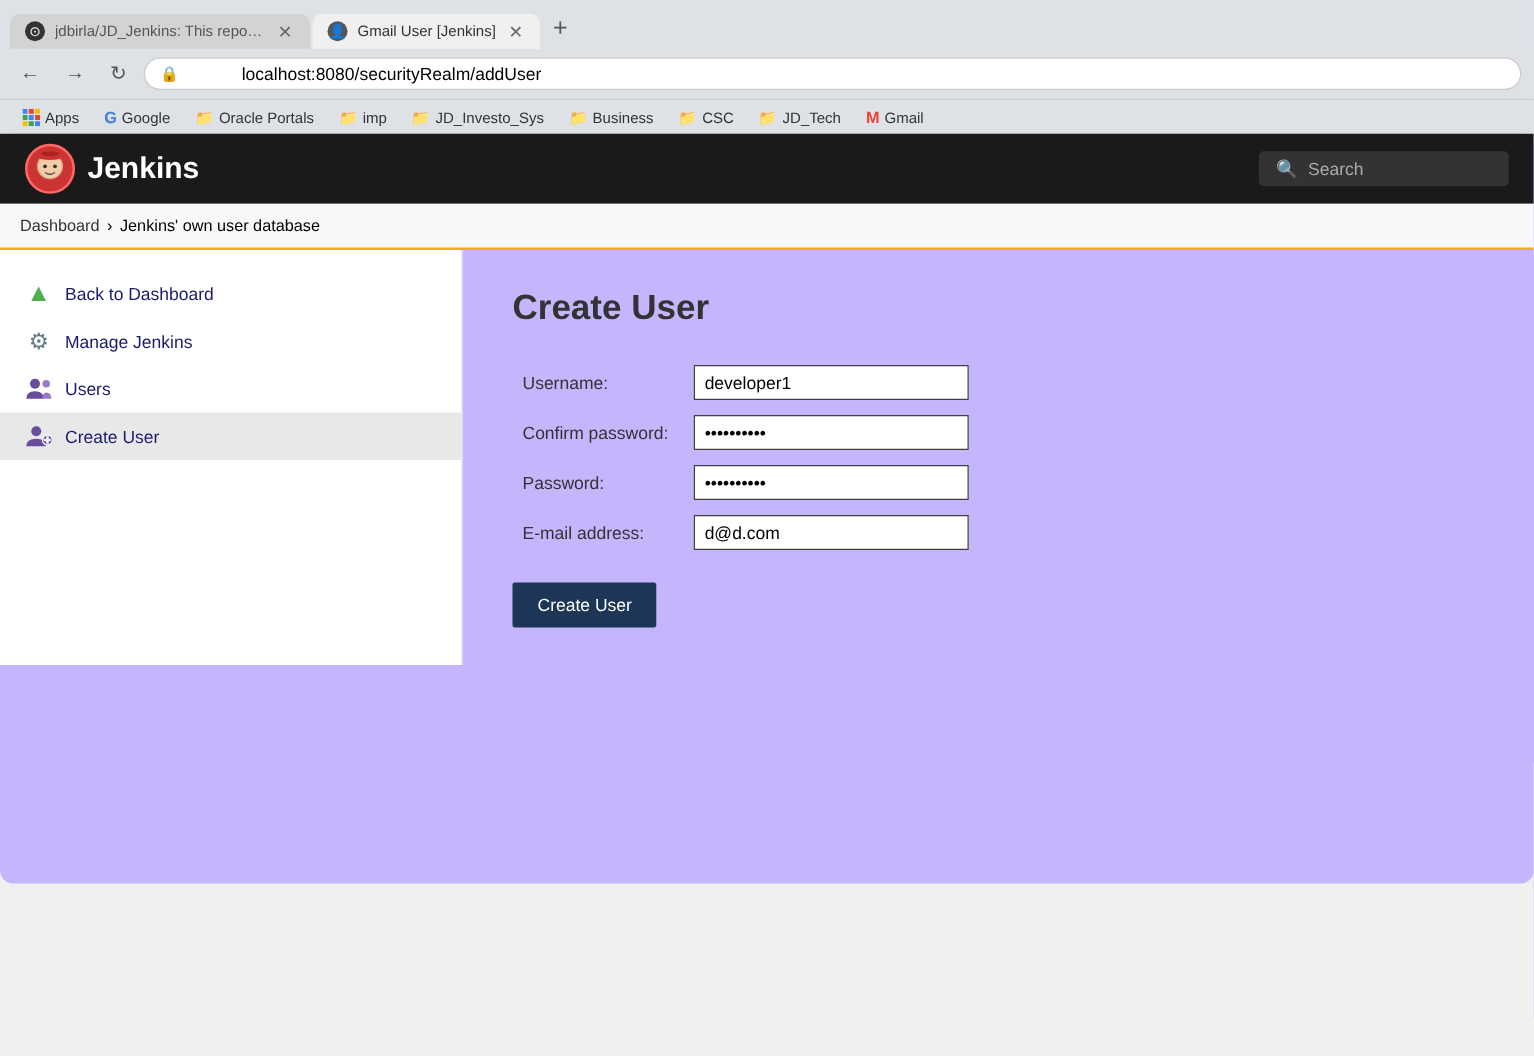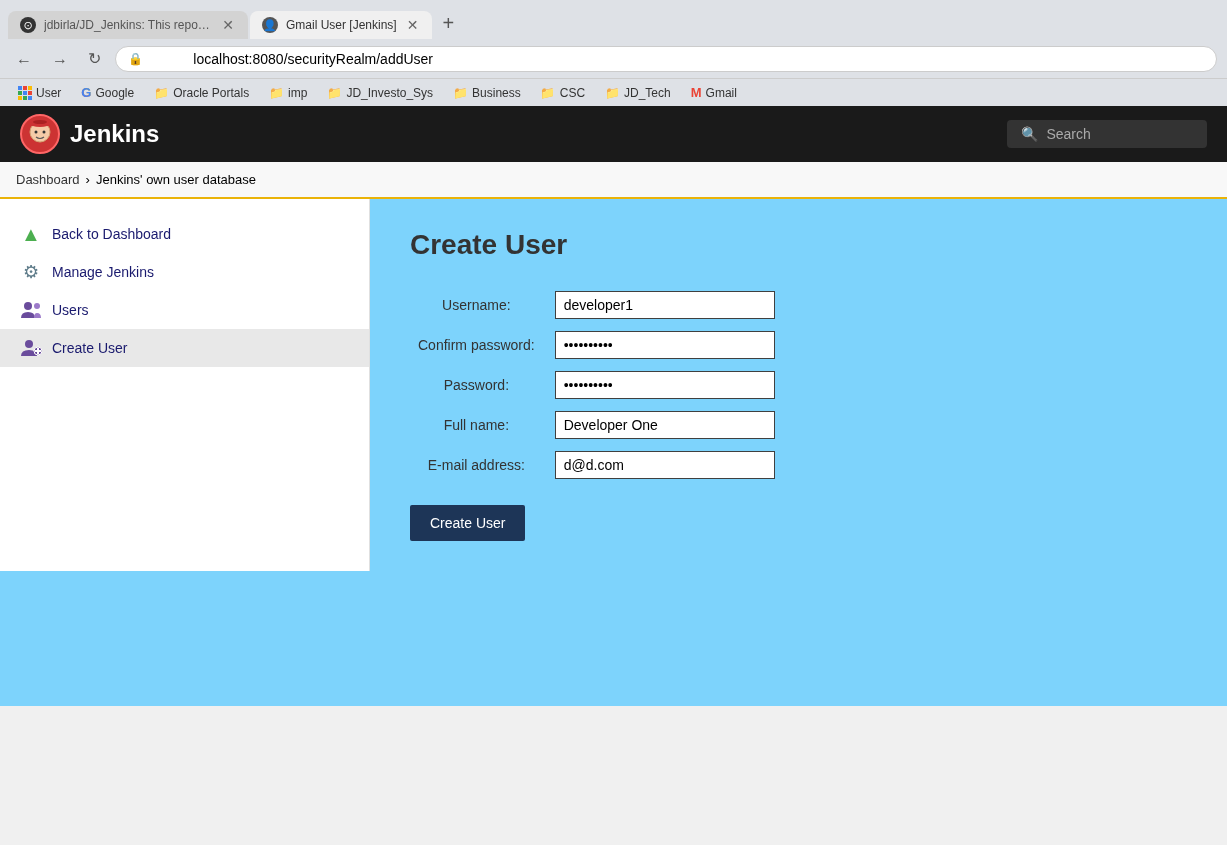--- a/index.html
+++ b/index.html
@@ -34,21 +34,21 @@
       display: flex; align-items: center; padding: 4px 10px; gap: 4px;
       background: #dee1e6; border-top: 1px solid #ccc;
     }
     .bookmark-item {
       display: flex; align-items: center; gap: 4px;
       padding: 2px 8px; border-radius: 4px; cursor: pointer; font-size: 12px; color: #333;
     }
     .bookmark-icon { width: 14px; height: 14px; flex-shrink: 0; }
 
     
-    .page-content { background: #7dd3fc; min-height: 600px; }
+    .page-content { background: #c4b5fd; min-height: 600px; border-radius: 11px; }
 
     
     .jenkins-header {
       background: #1a1a1a; color: white;
       display: flex; align-items: center; padding: 0 20px;
       height: 56px;
     }
     .jenkins-logo { display: flex; align-items: center; gap: 10px; flex: 1; }
     .jenkins-logo-icon {
       width: 40px; height: 40px; background: #cc3333; border-radius: 50%;
@@ -84,21 +84,21 @@
     .icon-arrow-up { font-size: 20px; color: #4caf50; }
     .icon-gear { font-size: 18px; color: #607d8b; }
     .icon-users { font-size: 16px; color: #6a4c9c; }
     .icon-create-user { font-size: 16px; color: #6a4c9c; }
 
     
     .form-area { flex: 1; padding: 30px 40px; }
     .form-title { font-size: 28px; font-weight: bold; color: #333; margin-bottom: 24px; }
     .form-table { border-collapse: collapse; }
     .form-table tr td { padding: 6px 8px; vertical-align: middle; }
-    .form-table td:first-child { text-align: center; font-size: 14px; color: #333; white-space: nowrap; padding-right: 12px; }
+    .form-table td:first-child { text-align: left; font-size: 14px; color: #333; white-space: nowrap; padding-right: 12px; }
     .form-input {
       width: 220px; padding: 5px 8px; border: 1px solid #404040;
       font-size: 14px; outline: none;
     }
 
     .create-btn {
       margin-top: 20px;
       background: #1d3557; color: white;
       border: none; padding: 10px 20px;
       font-size: 14px; cursor: pointer; border-radius: 2px;
@@ -142,21 +142,21 @@
           <rect x="5" y="0" width="4" height="4" fill="#ea4335"></rect>
           <rect x="10" y="0" width="4" height="4" fill="#fbbc05"></rect>
           <rect x="0" y="5" width="4" height="4" fill="#34a853"></rect>
           <rect x="5" y="5" width="4" height="4" fill="#4285f4"></rect>
           <rect x="10" y="5" width="4" height="4" fill="#ea4335"></rect>
           <rect x="0" y="10" width="4" height="4" fill="#fbbc05"></rect>
           <rect x="5" y="10" width="4" height="4" fill="#34a853"></rect>
           <rect x="10" y="10" width="4" height="4" fill="#4285f4"></rect>
         </svg>
       </span>
-      <span>User</span>
+      <span>Apps</span>
     </div>
 
     <div class="bookmark-item">
       <span style="font-weight:bold;font-size:13px; background:linear-gradient(45deg,#4285f4,#ea4335,#fbbc05,#34a853); -webkit-background-clip:text; color:#4285f4;">G</span>
       <span>Google</span>
     </div>
 
     <div class="bookmark-item">
       <span>📁</span>
       <span>Oracle Portals</span>
@@ -276,26 +276,20 @@
                 <input class="form-input" type="password" value="1234567890" style="">
               </td>
             </tr>
             <tr>
               <td>Password:</td>
               <td>
                 <input class="form-input" type="password" value="1234567890" style="">
               </td>
             </tr>
             <tr>
-              <td>Full name:</td>
-              <td>
-                <input class="form-input" type="text" value="Developer One" style="">
-              </td>
-            </tr>
-            <tr>
               <td>E-mail address:</td>
               <td>
                 <input class="form-input" type="email" value="d@d.com" style="">
               </td>
             </tr>
           </tbody>
         </table>
 
         <button class="create-btn" type="submit">Create User</button>
       </form>

